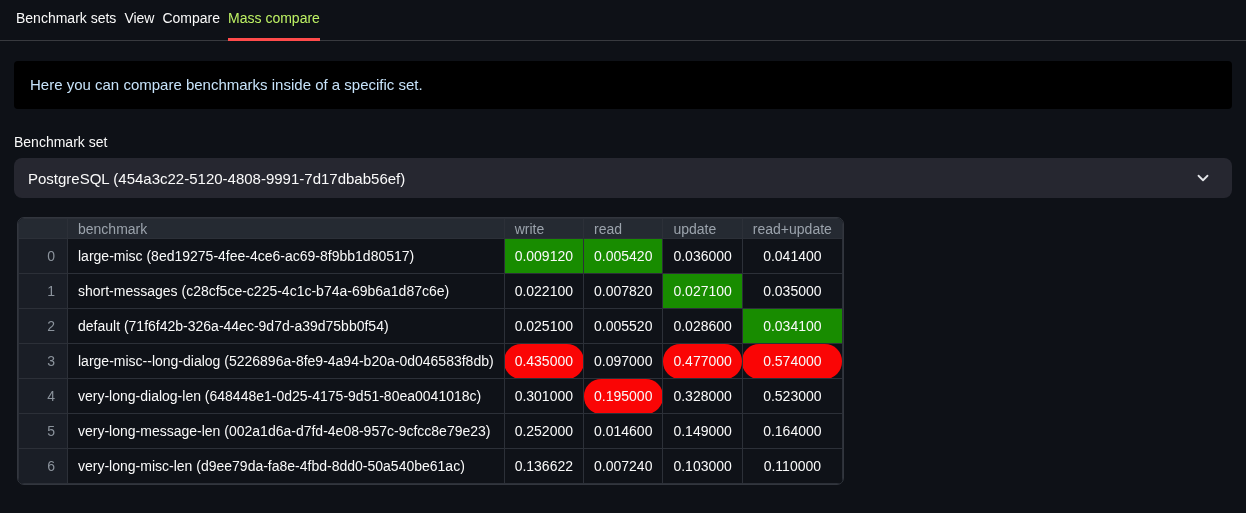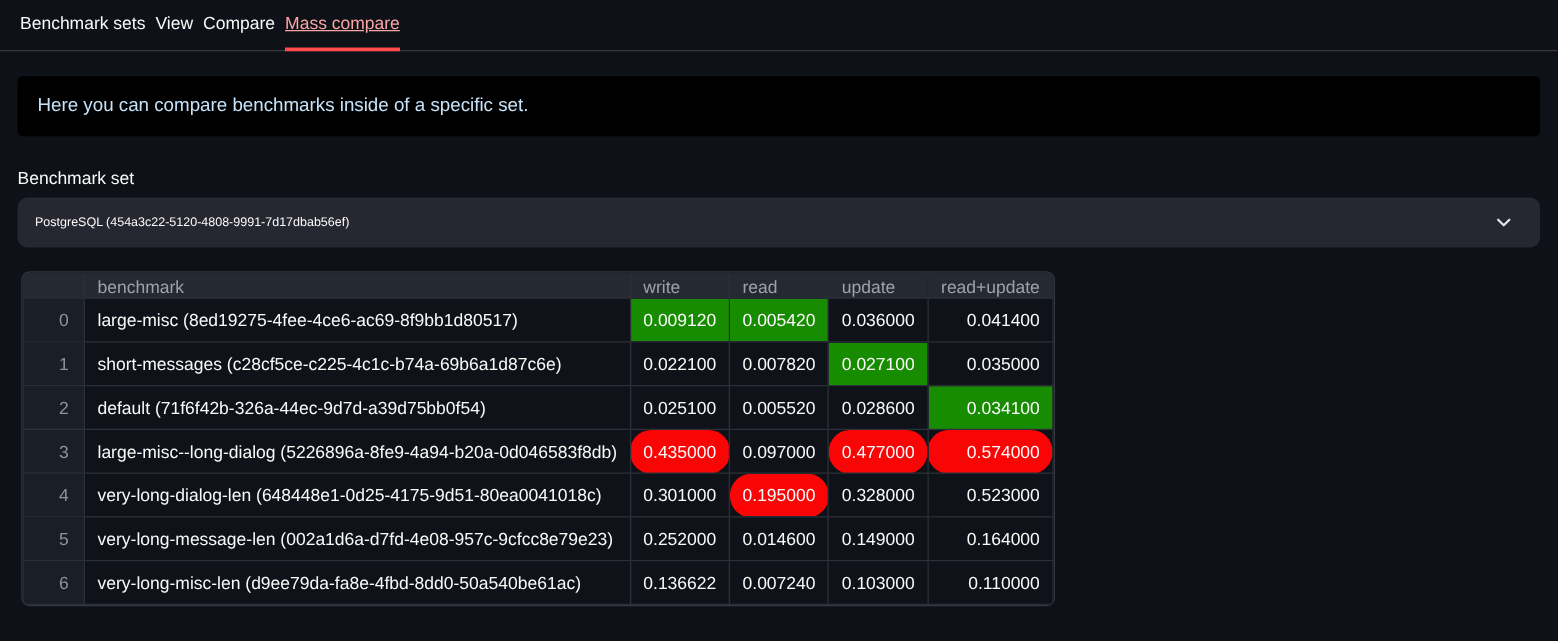--- a/index.html
+++ b/index.html
@@ -19,21 +19,21 @@
   }
   .tab {
     font-size: 14px; line-height: 18px;
     padding-bottom: 11px;
     color: #fafafa;
     cursor: pointer;
     border-bottom: 3px solid transparent;
     margin-bottom: -1px;
     white-space: nowrap;
   }
-  .tab.active { color: #fca5a5; border-bottom-color: #ff4b4b; text-decoration: underline; }
+  .tab.active { color: #bef264; border-bottom-color: #ff4b4b; }
 
   
   .content { padding: 0 14px; }
 
   .info-banner {
     margin-top: 20px;
     background: #000000;
     border-radius: 4px;
     padding: 16px;
     font-size: 15px;
@@ -49,21 +49,21 @@
 
   .selectbox {
     margin-top: 8px;
     height: 40px;
     background: #262730;
     border-radius: 8px;
     display: flex; align-items: center;
     padding: 0 14px;
     cursor: pointer;
   }
-  .selectbox .value { font-size: 10px; color: #fafafa; flex: 1; }
+  .selectbox .value { font-size: 15px; color: #fafafa; flex: 1; }
   .selectbox .chev { width: 18px; height: 18px; margin-right: 6px; }
 
   
   .table-wrap {
     margin: 19px 0 0 3px;
     display: inline-block;
     border: 1px solid #32363e;
     border-radius: 7px;
     overflow: hidden;
   }
@@ -91,21 +91,21 @@
     height: 20px;
   }
   tbody th.idx {
     background: #1a1e26;
     color: #8b939c;
     text-align: right;
     padding-right: 12px;
   }
   td { background: #0f1218; color: #fafafa; }
   td.bench { text-align: left; }
-  td.num { text-align: right; }
+  td.num { text-align: center; }
   td.hl-green { background: #188c00; }
   td.hl-red   { background: #fa0505; border-radius: 17px; }
 </style>
 </head>
 <body>
 
 <nav class="tabbar">
   <div class="tab">Benchmark sets</div>
   <div class="tab">View</div>
   <div class="tab">Compare</div>

